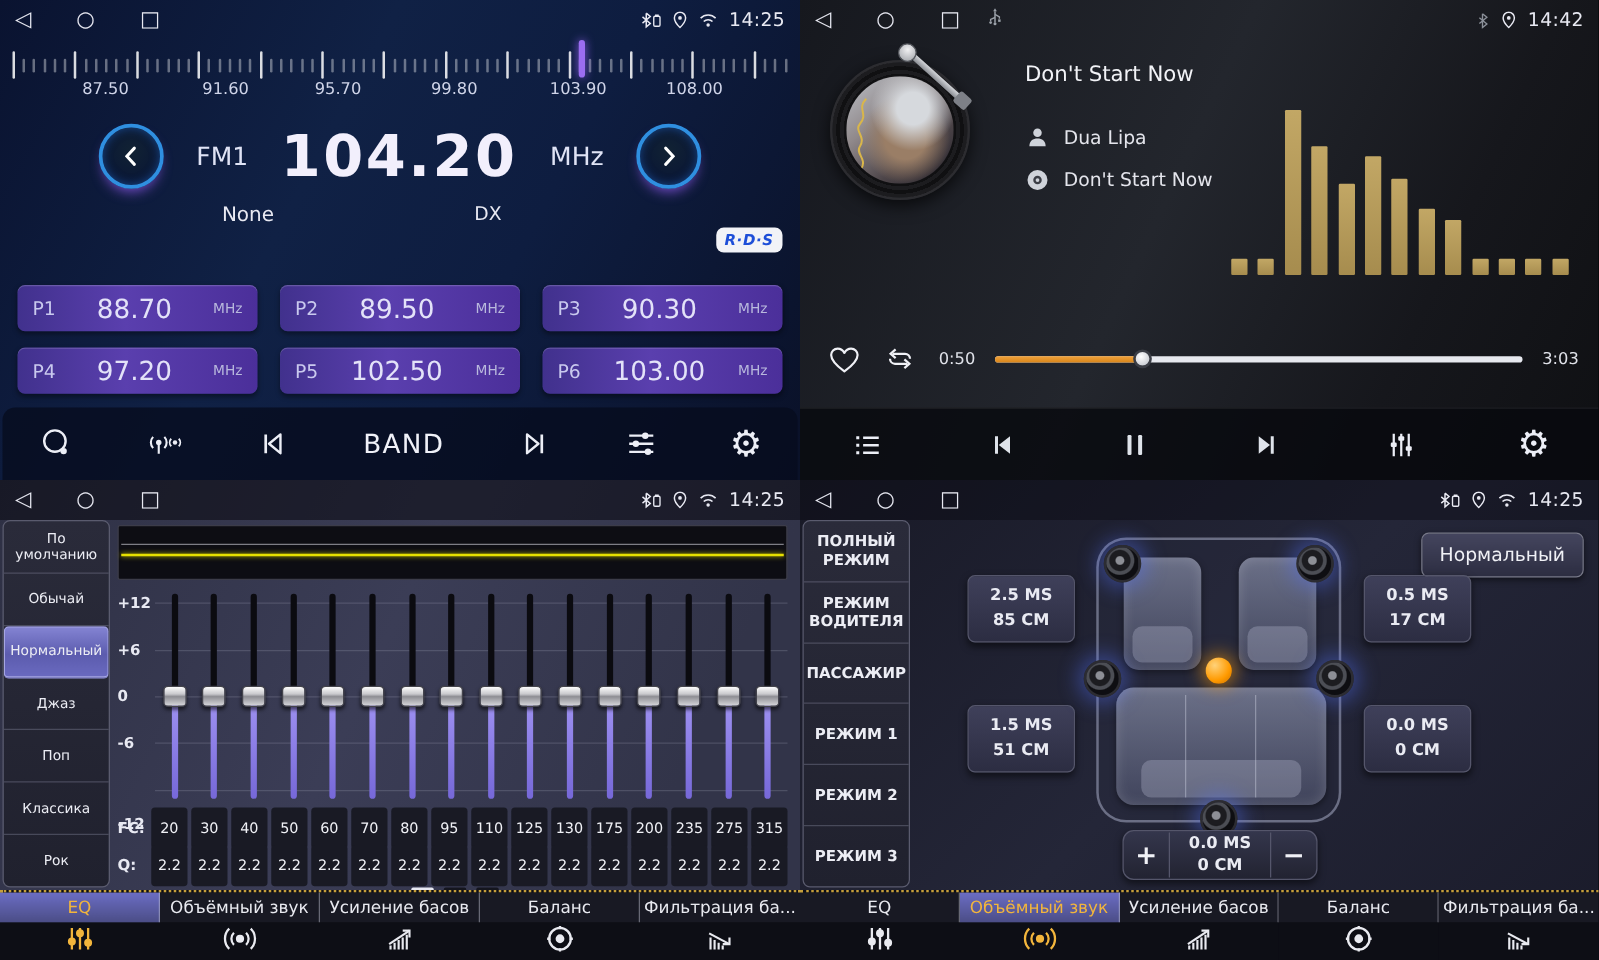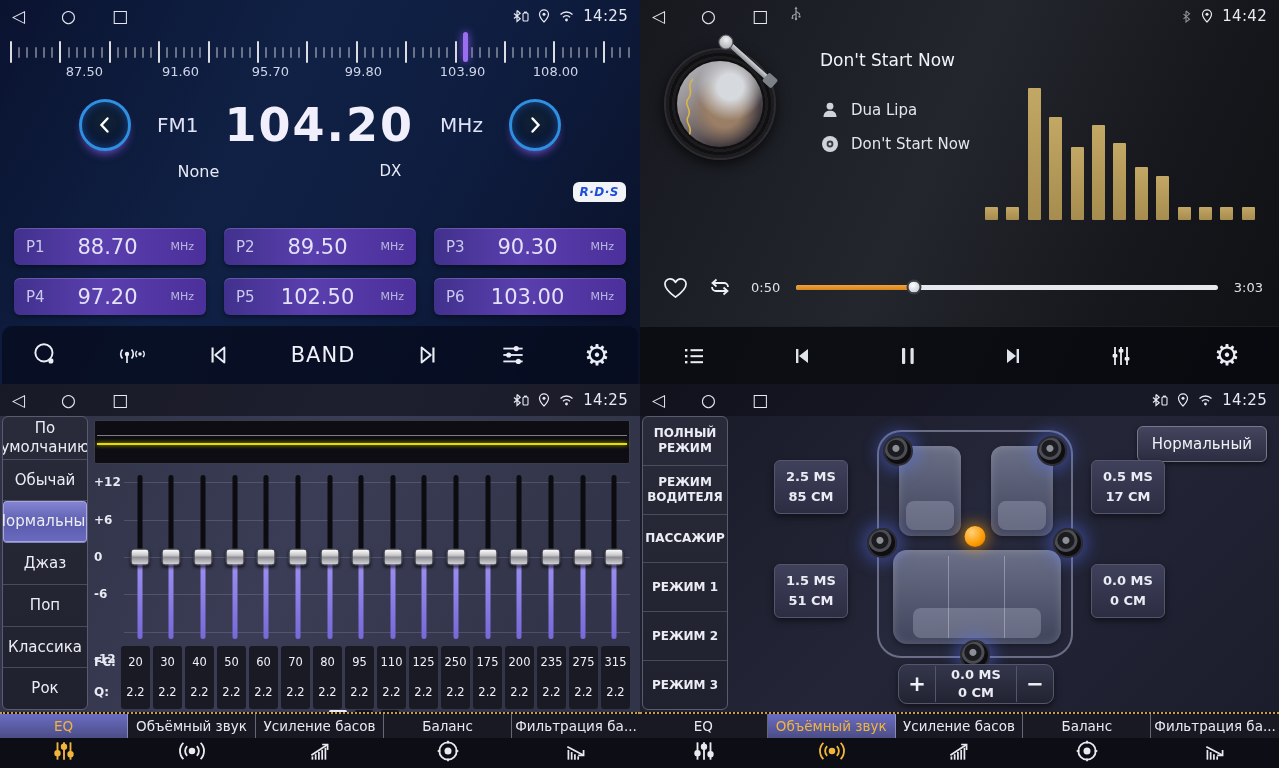--- a/index.html
+++ b/index.html
@@ -84,21 +84,21 @@
   .tabbar { position:absolute; bottom:0; left:0; right:0; height:56px; border-top:2px dotted #c59f3c; background:#0d0e15; display:flex; }
   .tab { flex:1; display:flex; flex-direction:column; cursor:pointer; color:#e9eaf0; }
   .tab-label { height:26px; display:flex; align-items:center; justify-content:center; font-size:13.5px; background:#181923; white-space:nowrap; overflow:hidden; }
   .tab:not(:last-child) .tab-label { border-right:1px solid rgba(200,202,215,.45); }
   .tab-icon { flex:1; display:flex; align-items:center; justify-content:center; background:#0d0e15; }
   .tab.active { color:#f2b53c; }
   .tab.active .tab-label { background:linear-gradient(180deg,#6b6dc4,#4b4d86); color:#f2b53c; }
   .side-panel { position:absolute; left:2px; top:32px; bottom:58px; width:86px; border:1px solid #5a5b6e; border-radius:6px;
     background:linear-gradient(180deg,#2a2b3a,#20212e); display:flex; flex-direction:column; overflow:hidden; }
   .side-item { flex:1; display:flex; align-items:center; justify-content:center; text-align:center; padding:2px 3px; cursor:pointer;
-    border-bottom:1px solid rgba(130,132,155,.4); font-size:15px; color:#eceDf4; line-height:1.25; }
+    border-bottom:1px solid rgba(130,132,155,.4); font-size:11px; color:#eceDf4; line-height:1.25; }
   .side-item:last-child { border-bottom:none; }
   .side-item.active { background:linear-gradient(180deg,#8585d4 0%,#5c5cae 55%,#6a6ac0 100%); border-radius:4px; box-shadow:inset 0 0 0 1px #a5a5e2; }
 
   
   .q-bl { background:linear-gradient(115deg,#2e3044 0%,#3b3d56 45%,#323449 80%); }
   .q-bl .statusbar { background:rgba(8,8,14,.55); }
   .eq-main { position:absolute; left:92px; right:4px; top:32px; bottom:58px; }
   .eq-curve { height:44px; margin:4px 6px 0 2px; background:#0d0d13; border:1px solid #3c3c49; border-radius:2px; position:relative; }
   .eq-curve .gline { position:absolute; left:2px; right:2px; top:34%; height:1px; background:rgba(220,220,230,.55); }
   .eq-curve .yline { position:absolute; left:2px; right:2px; top:52%; height:2px; background:#e7e000; box-shadow:0 0 4px #cfc900; }
@@ -124,21 +124,21 @@
   .pagedots { display:flex; justify-content:center; gap:8px; margin-top:6px; }
   .pagedots span { width:18px; height:3px; border-radius:2px; background:#14151e; }
   .pagedots span:first-child { background:#e8e9f2; }
 
   
   .q-br { background:linear-gradient(135deg,#181926 0%,#242638 50%,#1a1b2a 100%); }
   .q-br .statusbar { background:rgba(8,8,14,.4); }
   .q-br .side-item { font-size:12px; font-weight:bold; }
   .profile-btn { position:absolute; top:42px; right:12px; padding:8px 14px; font-size:15px; color:#f0f1f6; cursor:pointer;
     background:linear-gradient(180deg,#44455e,#2c2d41); border:1px solid #777888; border-radius:6px; box-shadow:0 2px 5px rgba(0,0,0,.5); }
-  .delay-chip { position:absolute; width:74px; padding:6px 4px; text-align:center; border-radius:6px; cursor:pointer;
+  .delay-chip { position:absolute; width:86px; padding:6px 4px; text-align:center; border-radius:6px; cursor:pointer;
     background:linear-gradient(180deg,#3f405a,#2c2d42); border:1px solid #55566b; box-shadow:0 3px 6px rgba(0,0,0,.5);
     font-size:13px; font-weight:bold; color:#eaebf3; line-height:1.55; }
   .chip-fl { left:134px; top:76px; } .chip-fr { left:451px; top:76px; }
   .chip-rl { left:134px; top:180px; } .chip-rr { left:451px; top:180px; }
   .carmap { position:absolute; left:237px; top:46px; width:196px; height:228px; border:2px solid rgba(165,170,195,.55);
     border-radius:24px; background:rgba(44,46,66,.35); }
   .seat { position:absolute; border-radius:12px; background:linear-gradient(180deg,rgba(165,172,200,.55),rgba(96,102,132,.45));
     box-shadow:inset 0 0 10px rgba(255,255,255,.18), 0 2px 5px rgba(0,0,0,.35); }
   .seat-fl { left:20px; top:14px; width:62px; height:90px; }
   .seat-fr { left:112px; top:14px; width:62px; height:90px; }
@@ -740,21 +740,21 @@
   <span class="chip">70</span>
 
   <span class="chip">80</span>
 
   <span class="chip">95</span>
 
   <span class="chip">110</span>
 
   <span class="chip">125</span>
 
-  <span class="chip">250</span>
+  <span class="chip">130</span>
 
   <span class="chip">175</span>
 
   <span class="chip">200</span>
 
   <span class="chip">235</span>
 
   <span class="chip">275</span>
 
   <span class="chip">315</span>

